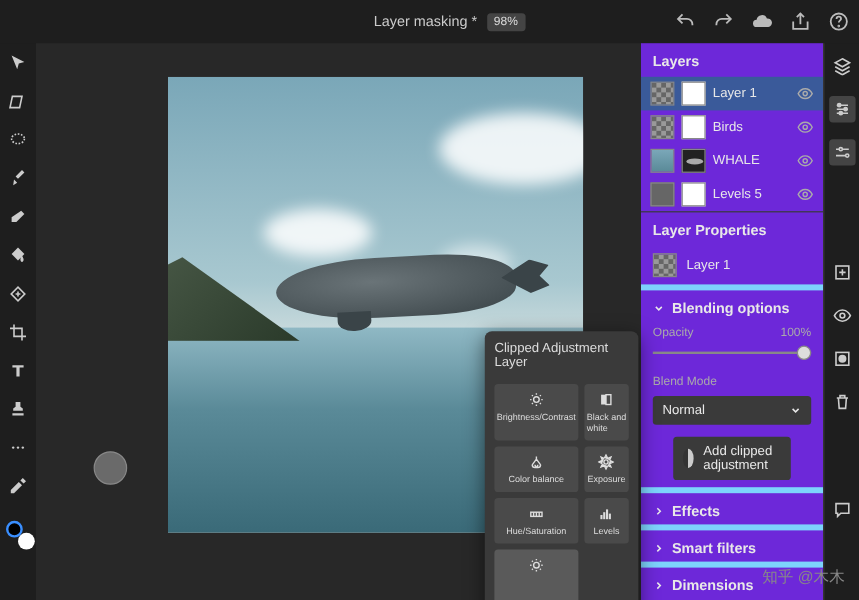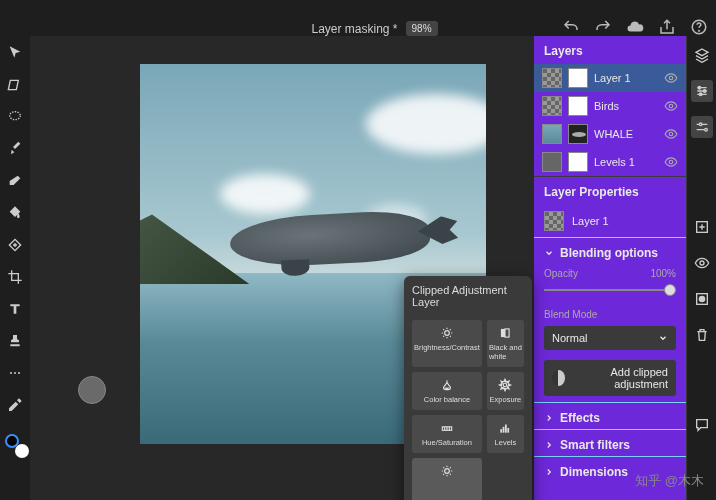--- a/index.html
+++ b/index.html
@@ -1,18 +1,18 @@
 <!DOCTYPE html>
 <html><head>
 <meta charset="utf-8">
 <style>
 * { margin: 0; padding: 0; box-sizing: border-box; font-family: -apple-system, BlinkMacSystemFont, "Segoe UI", sans-serif; }
 body { width: 716px; height: 500px; background: #1e1e1e; color: #e8e8e8; overflow: hidden; position: relative; }
 
-.topbar { height: 36px; display: flex; align-items: flex-end; justify-content: center; position: relative; margin-left: 33px; }
+.topbar { height: 36px; display: flex; align-items: center; justify-content: center; position: relative; margin-left: 33px; }
 .doc-title { font-size: 12px; color: #ccc; display: flex; align-items: center; gap: 8px; }
 .zoom-badge { background: #444; padding: 2px 6px; border-radius: 3px; font-size: 10px; color: #ddd; }
 .top-right { position: absolute; right: 8px; display: flex; gap: 14px; align-items: center; }
 .top-icon { width: 18px; height: 18px; color: #bbb; cursor: pointer; }
 
 .main { display: flex; height: calc(100% - 36px); }
 
 .tool-rail { width: 30px; background: #1e1e1e; display: flex; flex-direction: column; align-items: center; gap: 14px; padding-top: 8px; }
 .tool-rail .tool { width: 18px; height: 18px; color: #ccc; cursor: pointer; display: flex; align-items: center; justify-content: center; }
 .color-swatch { margin-top: 6px; width: 20px; height: 20px; position: relative; }
@@ -43,28 +43,28 @@
 .thumb.checker { background: repeating-conic-gradient(#999 0 25%, #666 0 50%) 0 0/8px 8px; }
 .thumb.white { background: #fff; }
 .thumb.adj { background: #666; position: relative; }
 .thumb.sky-thumb { background: linear-gradient(#7aa7b8, #5a8a98); }
 .thumb.whale-thumb { background: #222; position: relative; }
 .thumb.whale-thumb::after { content: ''; position: absolute; top: 7px; left: 3px; width: 14px; height: 5px; background: #aaa; border-radius: 50%; }
 .layer-name { flex: 1; white-space: nowrap; overflow: hidden; }
 .eye { width: 14px; height: 14px; color: #aaa; }
 
 .prop-row { display: flex; align-items: center; gap: 8px; padding: 6px 10px; }
-.panel-header { display: flex; align-items: center; gap: 6px; padding: 8px 10px 4px; font-weight: 600; font-size: 12px; border-top: 1px solid #7dd3fc; cursor: pointer; }
+.panel-header { display: flex; align-items: center; gap: 6px; padding: 8px 10px 4px; font-weight: 600; font-size: 12px; border-top: 5px solid #7dd3fc; cursor: pointer; }
 .chev { width: 10px; height: 10px; }
 .opacity-row { display: flex; justify-content: space-between; padding: 4px 10px 2px; color: #aaa; font-size: 10px; }
 .slider { margin: 2px 10px 8px; height: 14px; position: relative; }
 .slider-track { position: absolute; top: 6px; left: 0; right: 0; height: 2px; background: #888; }
 .slider-thumb { position: absolute; right: 0; top: 1px; width: 12px; height: 12px; border-radius: 50%; background: #ddd; border: 1px solid #888; }
 .blend-select { margin: 4px 10px; padding: 6px 8px; background: #3a3a3a; border-radius: 3px; display: flex; justify-content: space-between; align-items: center; cursor: pointer; }
-.add-clip { margin: 6px 10px; padding: 6px 8px; background: #3a3a3a; border-radius: 3px; display: flex; gap: 8px; align-items: center; cursor: pointer; text-align: right; }
+.add-clip { margin: 6px 27px; padding: 6px 8px; background: #3a3a3a; border-radius: 3px; display: flex; gap: 8px; align-items: center; cursor: pointer; }
 .circ-icon { width: 16px; height: 16px; border-radius: 50%; background: linear-gradient(90deg, #333 50%, #ccc 50%); }
 
 .far-rail { width: 30px; background: #1e1e1e; border-left: 1px solid #3a3a3a; display: flex; flex-direction: column; align-items: center; gap: 14px; padding-top: 8px; }
 .far-rail .fi { width: 22px; height: 22px; color: #ccc; cursor: pointer; display: flex; align-items: center; justify-content: center; border-radius: 3px; }
 .far-rail .fi.active { background: #444; }
 
 .popup { position: absolute; left: 404px; top: 276px; width: 128px; background: #3a3a3a; border-radius: 6px; padding: 8px; box-shadow: 0 4px 16px rgba(0,0,0,.5); }
 .popup-title { font-size: 11px; margin-bottom: 8px; color: #ddd; }
 .popup-grid { display: grid; grid-template-columns: 1fr 1fr; gap: 5px; margin-top: 12px; }
 .popup-item { background: #4a4a4a; border-radius: 3px; padding: 6px 2px; display: flex; flex-direction: column; align-items: center; gap: 3px; cursor: pointer; font-size: 7.5px; color: #ddd; }
@@ -219,21 +219,21 @@
         <div class="thumb whale-thumb"></div>
       <span class="layer-name">WHALE</span>
       <svg class="eye" viewBox="0 0 24 24" fill="none" stroke="currentColor" stroke-width="2">
           <path d="M2 12s3.5-7 10-7 10 7 10 7-3.5 7-10 7-10-7-10-7z"></path>
           <circle cx="12" cy="12" r="3"></circle>
         </svg>
     </div>
     <div class="layer-row">
       <div class="thumb adj"></div>
         <div class="thumb white"></div>
-      <span class="layer-name">Levels 1</span>
+      <span class="layer-name">Levels 5</span>
       <svg class="eye" viewBox="0 0 24 24" fill="none" stroke="currentColor" stroke-width="2">
           <path d="M2 12s3.5-7 10-7 10 7 10 7-3.5 7-10 7-10-7-10-7z"></path>
           <circle cx="12" cy="12" r="3"></circle>
         </svg>
     </div>
 
     <div class="section-title" style="border-top:1px solid #3a3a3a">Layer Properties</div>
     <div class="prop-row">
       <div class="thumb checker"></div>
       <span>Layer 1</span>

